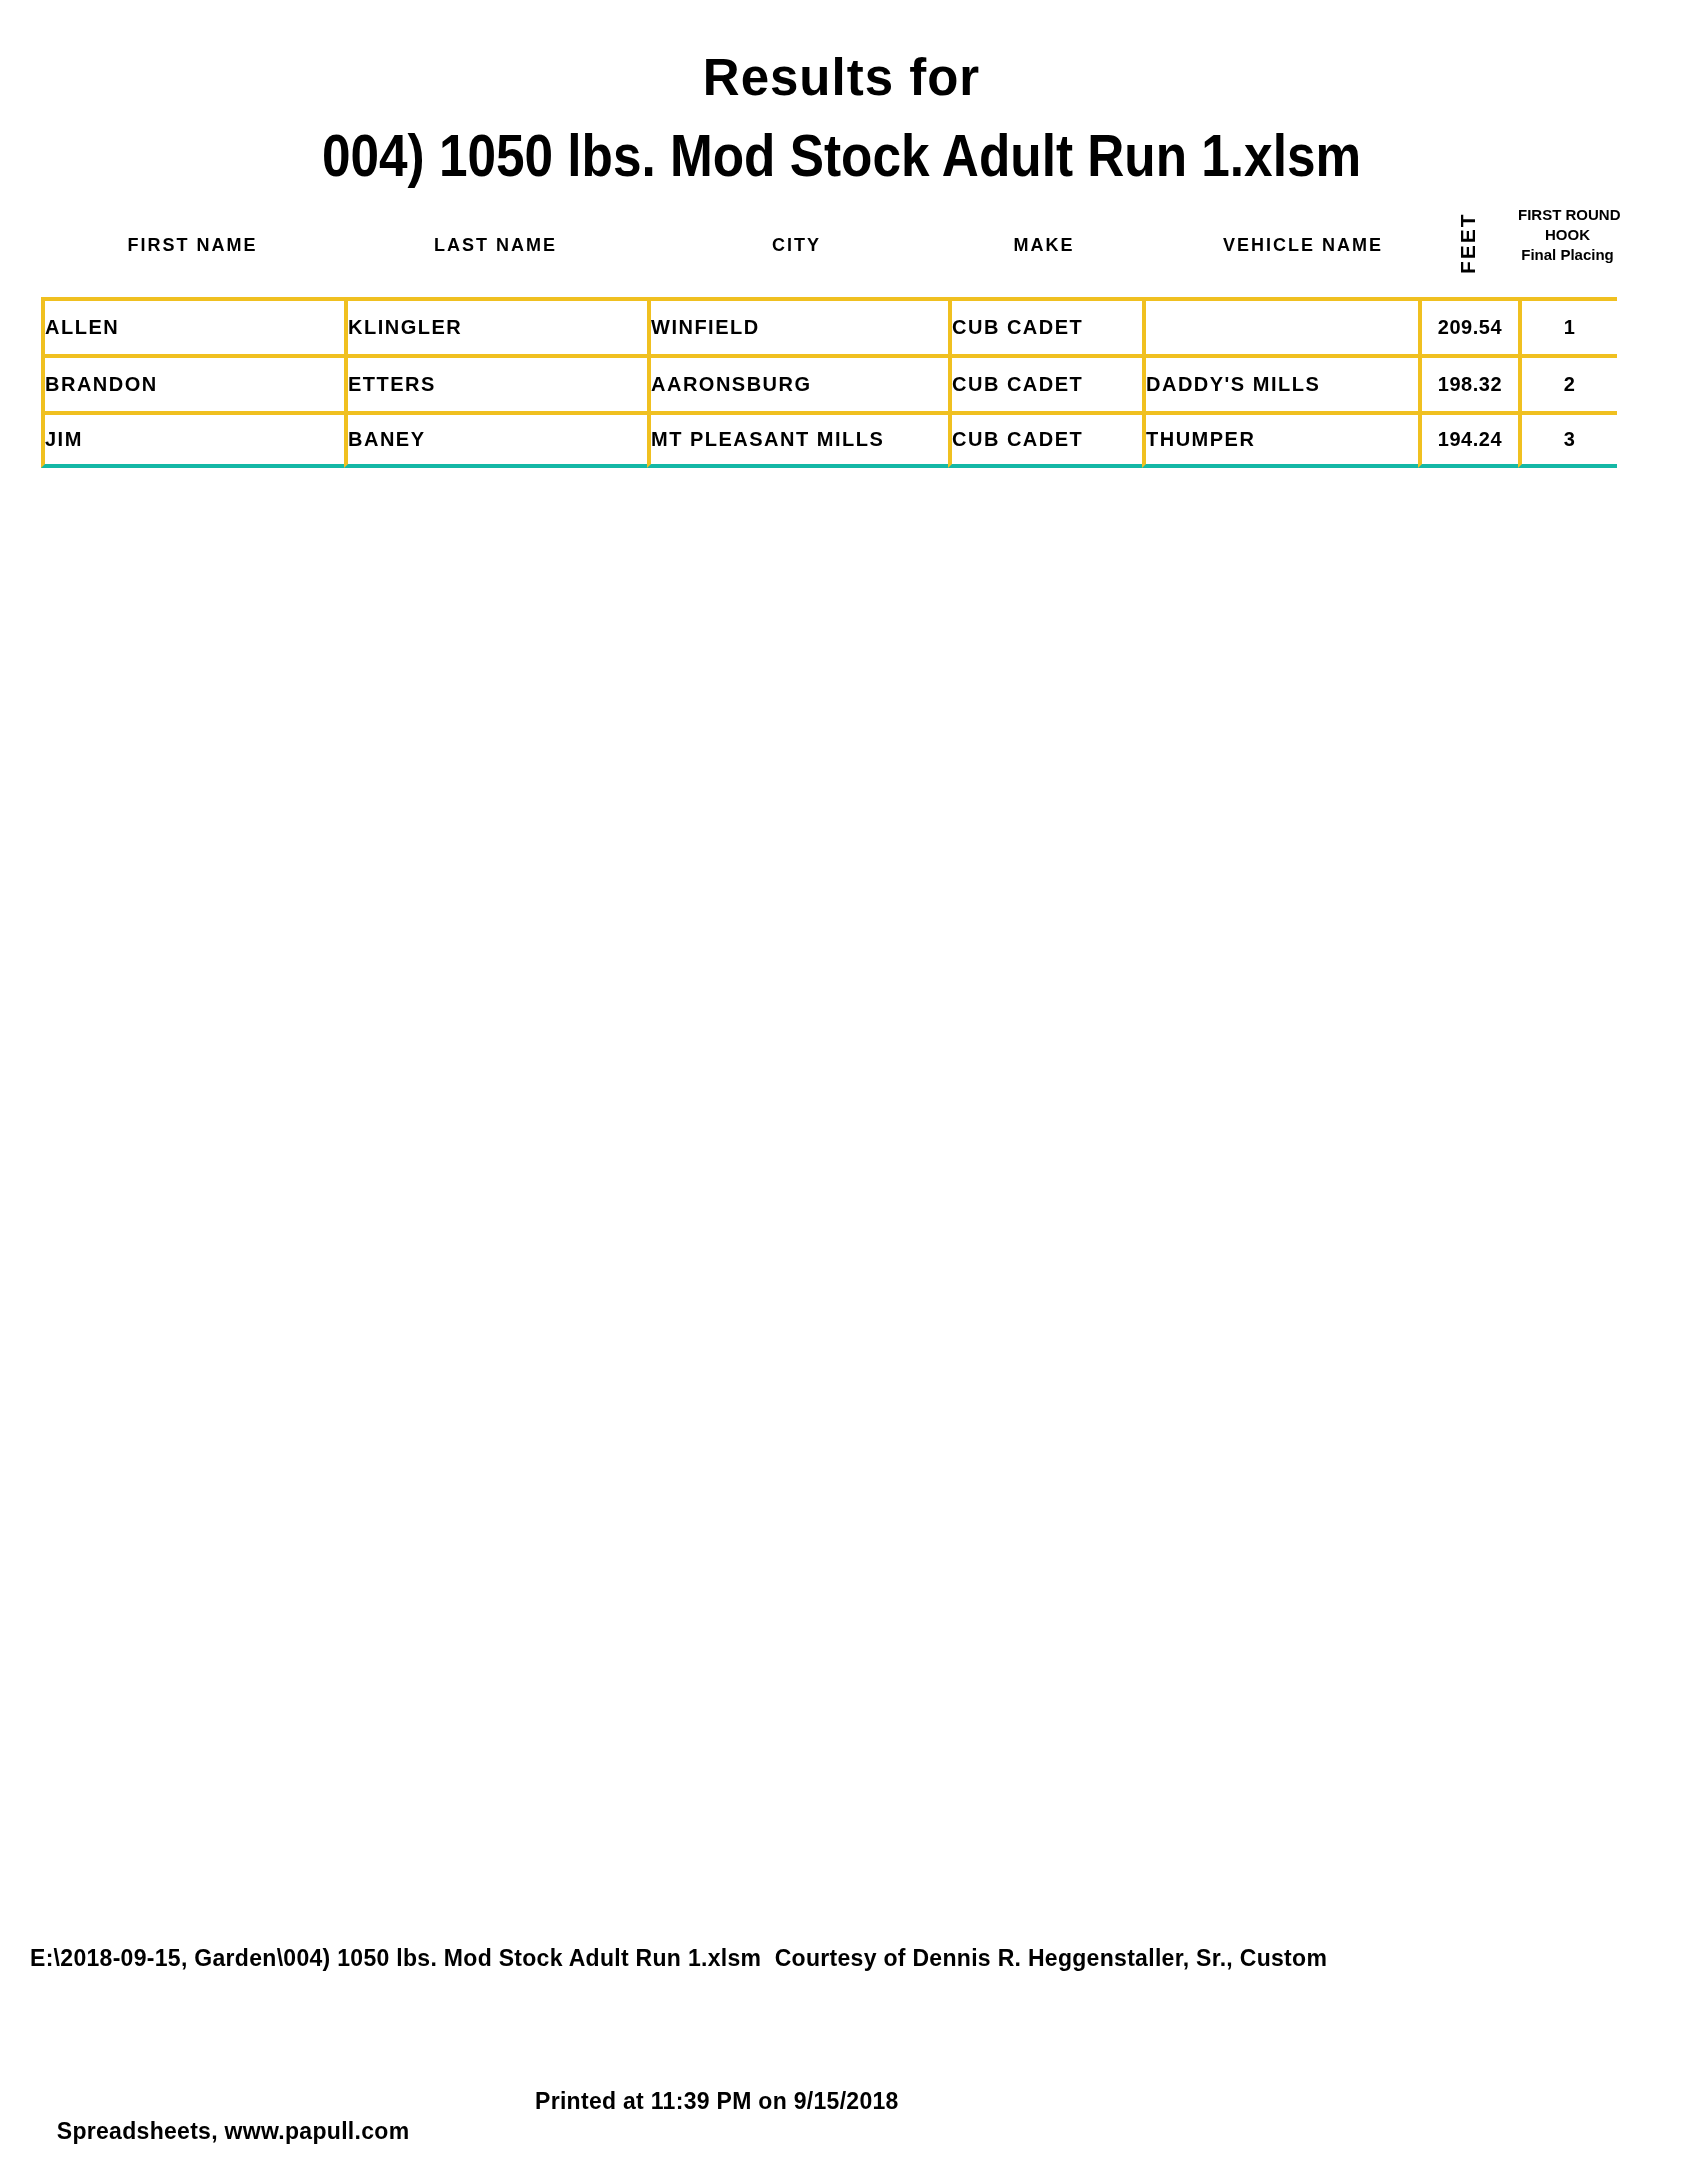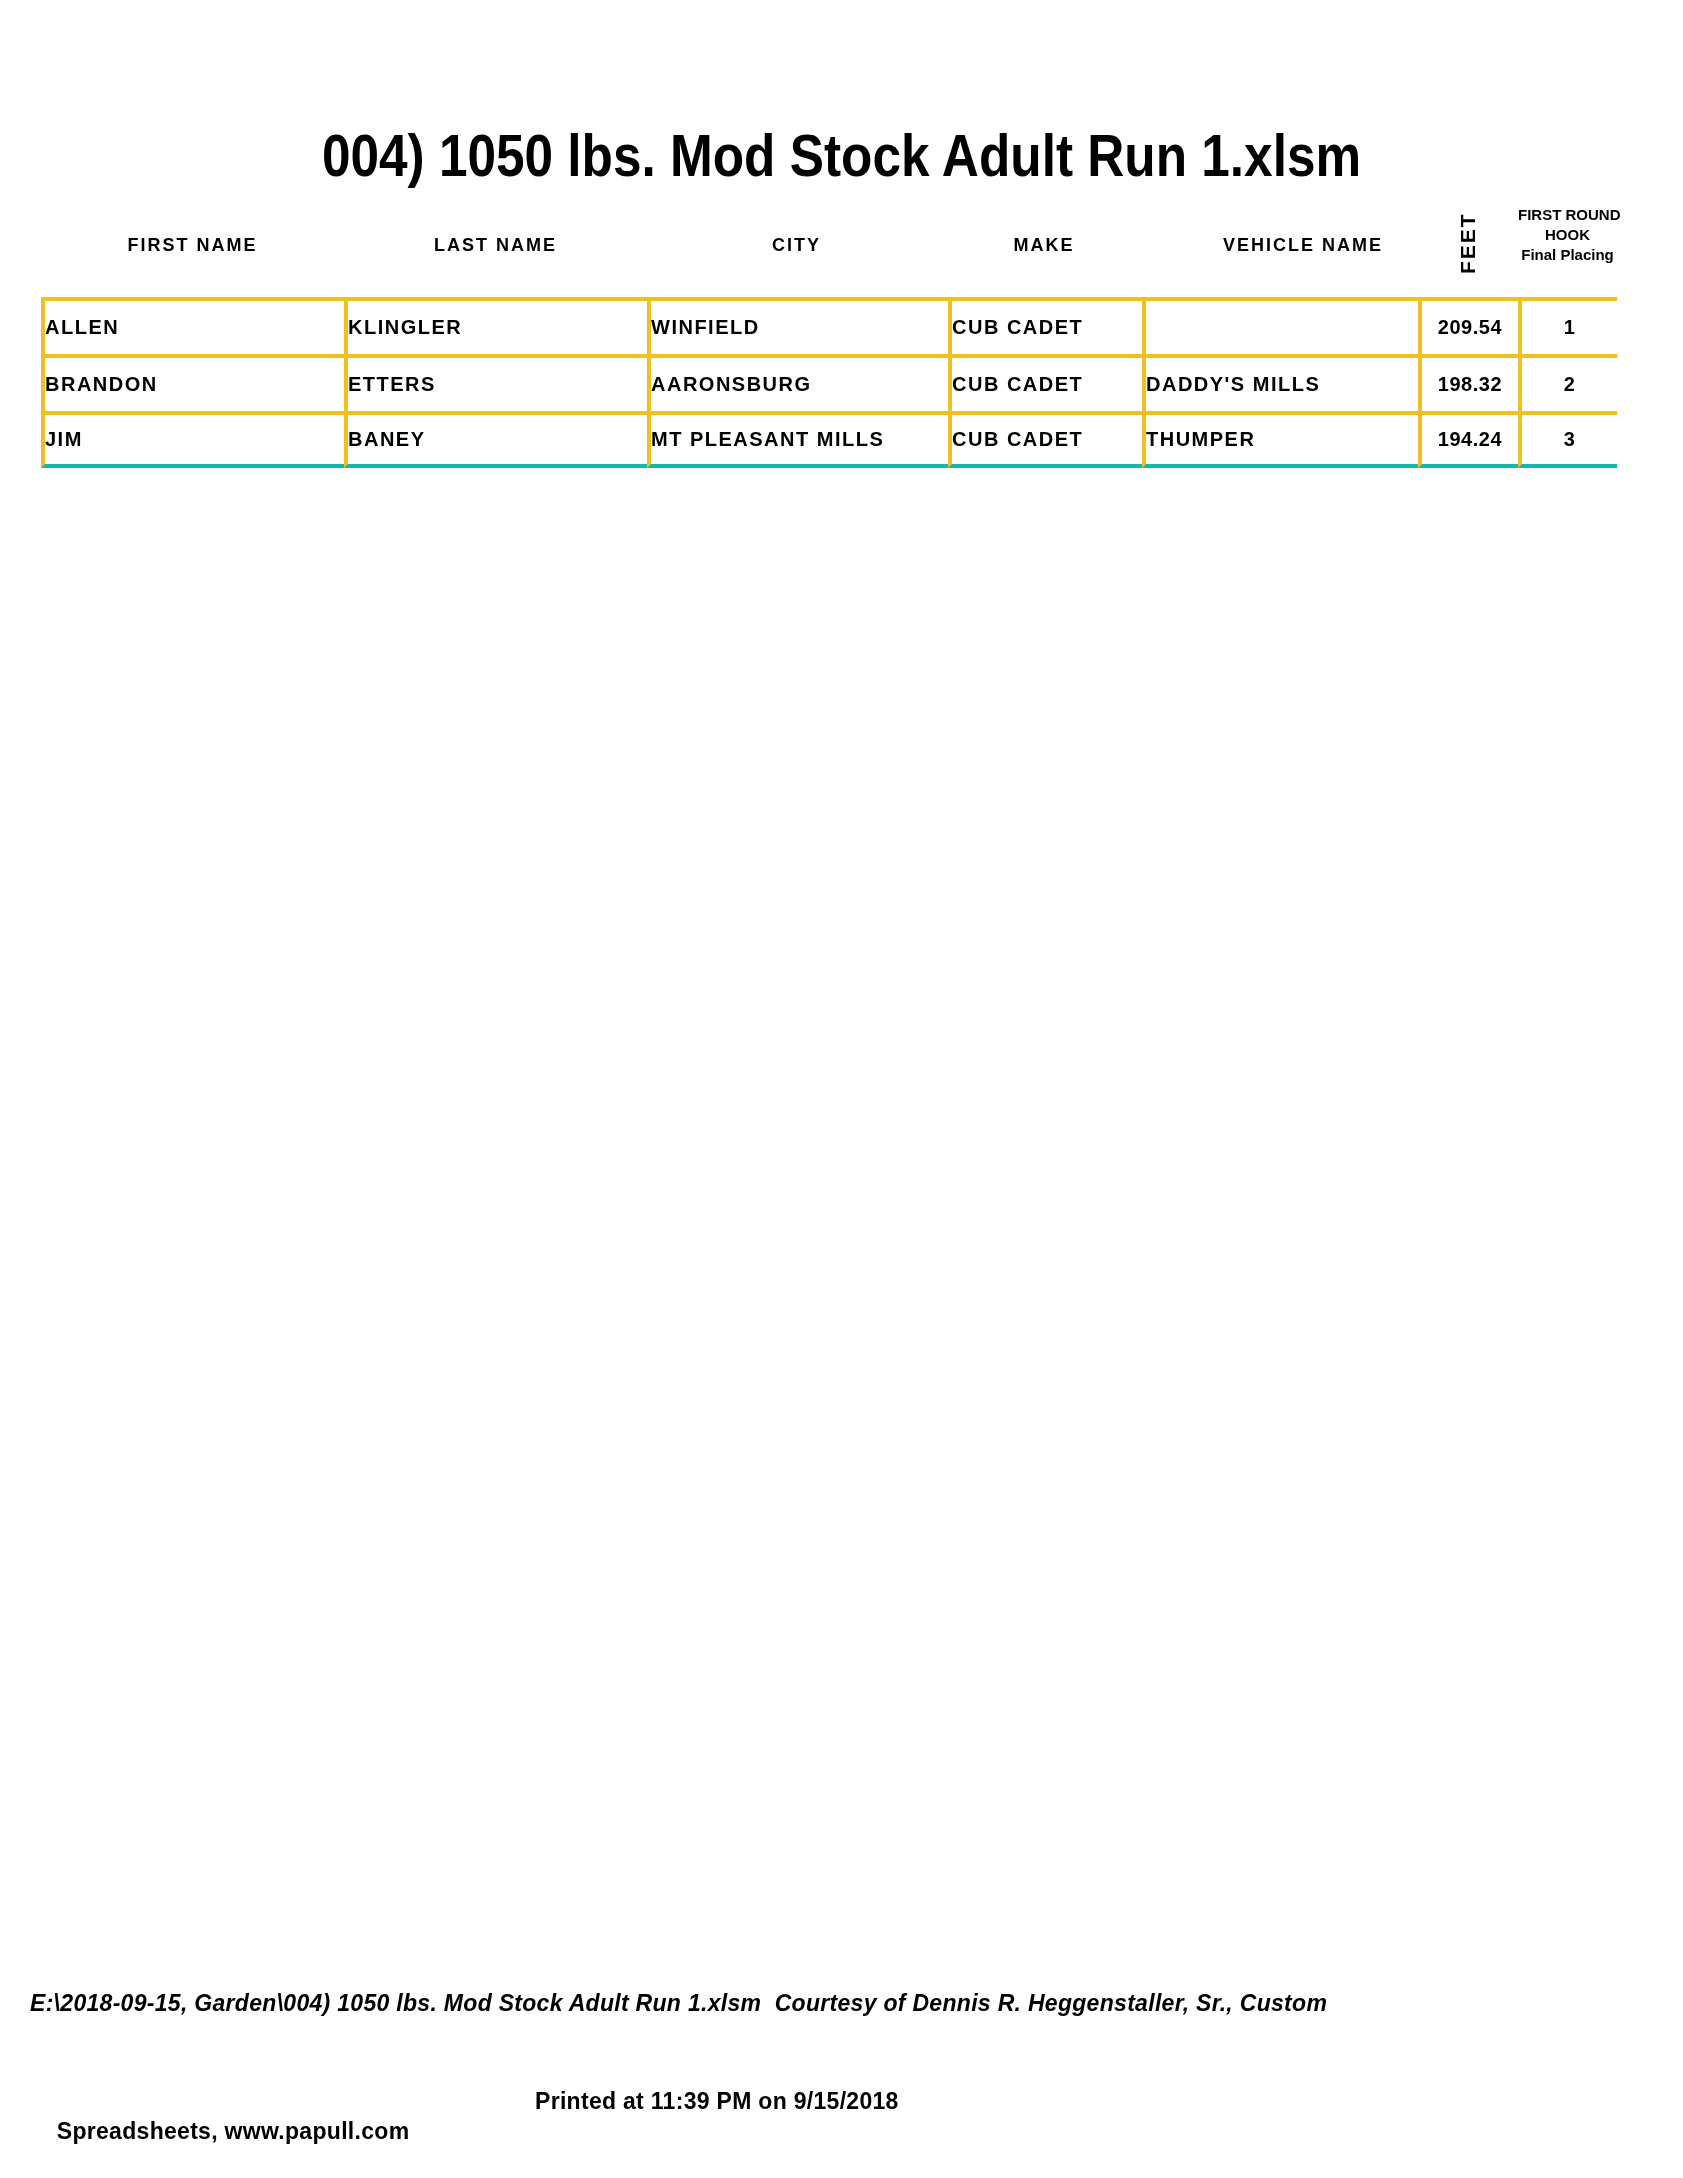--- a/index.html
+++ b/index.html
@@ -84,32 +84,33 @@
   }
   .grid .row { display:contents; }
 
   
   .footer-line {
     position:absolute; left:30px;
     font-size:23px; font-weight:700; letter-spacing:0.3px;
     line-height:30px;
     white-space:pre;
   }
-  .footer-1 { top:1988px;font-style:italic; }
+  .footer-1 { top:1943px; }
   .footer-2 { top:2086px; width:1624px; }
   .footer-printed {
     position:absolute; left:505px; top:0;
     white-space:pre;
   }
 </style>
 </head>
 <body>
 
 <div class="page">
 
+  <div class="title-1">Results for</div>
   <div class="title-2">004) 1050 lbs. Mod Stock Adult Run 1.xlsm</div>
 
   <div class="col-hdr hdr-first">FIRST NAME</div>
   <div class="col-hdr hdr-last">LAST NAME</div>
   <div class="col-hdr hdr-city">CITY</div>
   <div class="col-hdr hdr-make">MAKE</div>
   <div class="col-hdr hdr-vehicle">VEHICLE NAME</div>
   <div class="hdr-feet">FEET</div>
   <div class="hdr-placing">
     <div>FIRST ROUND</div>

